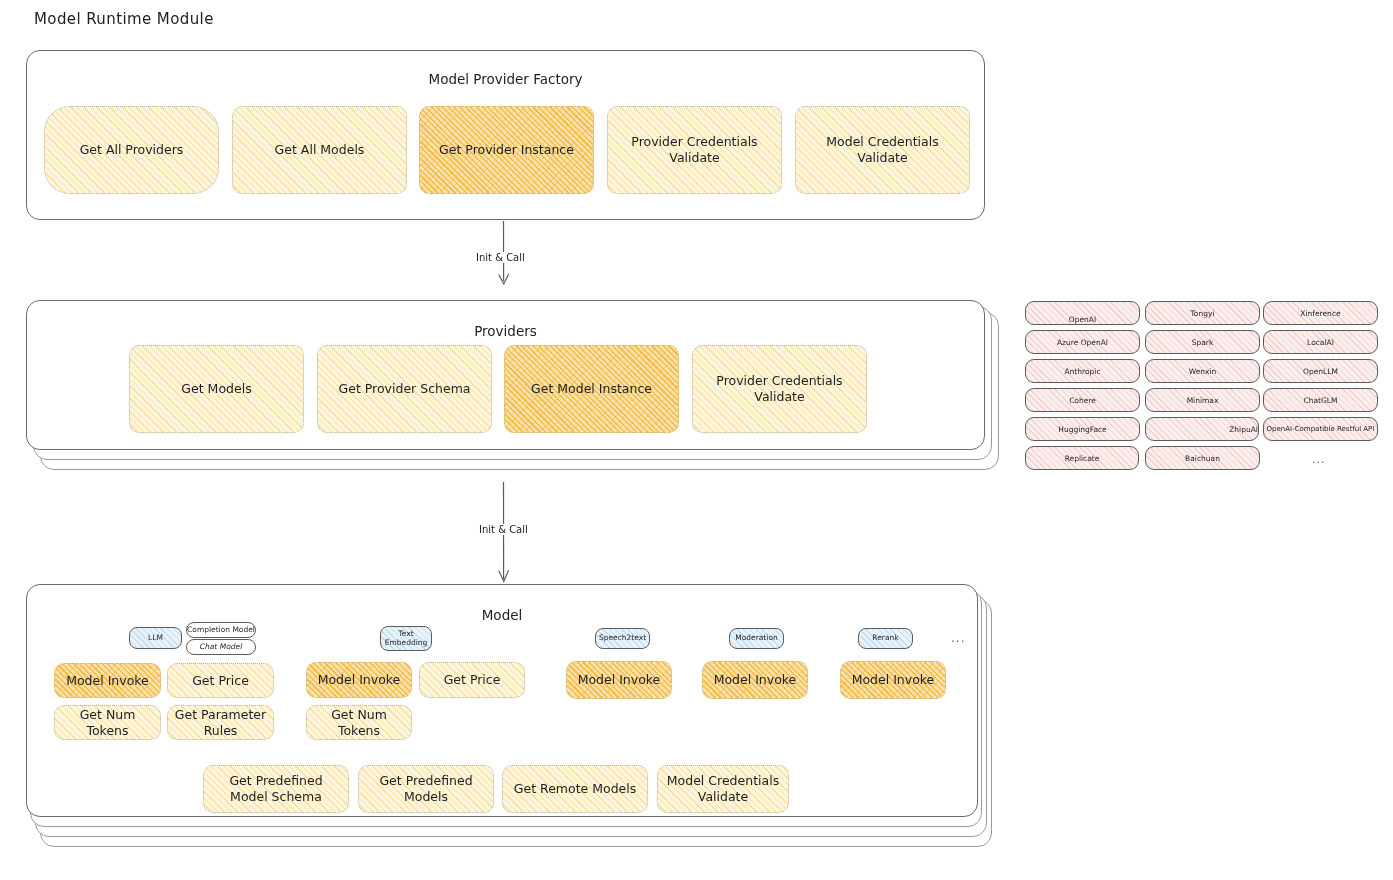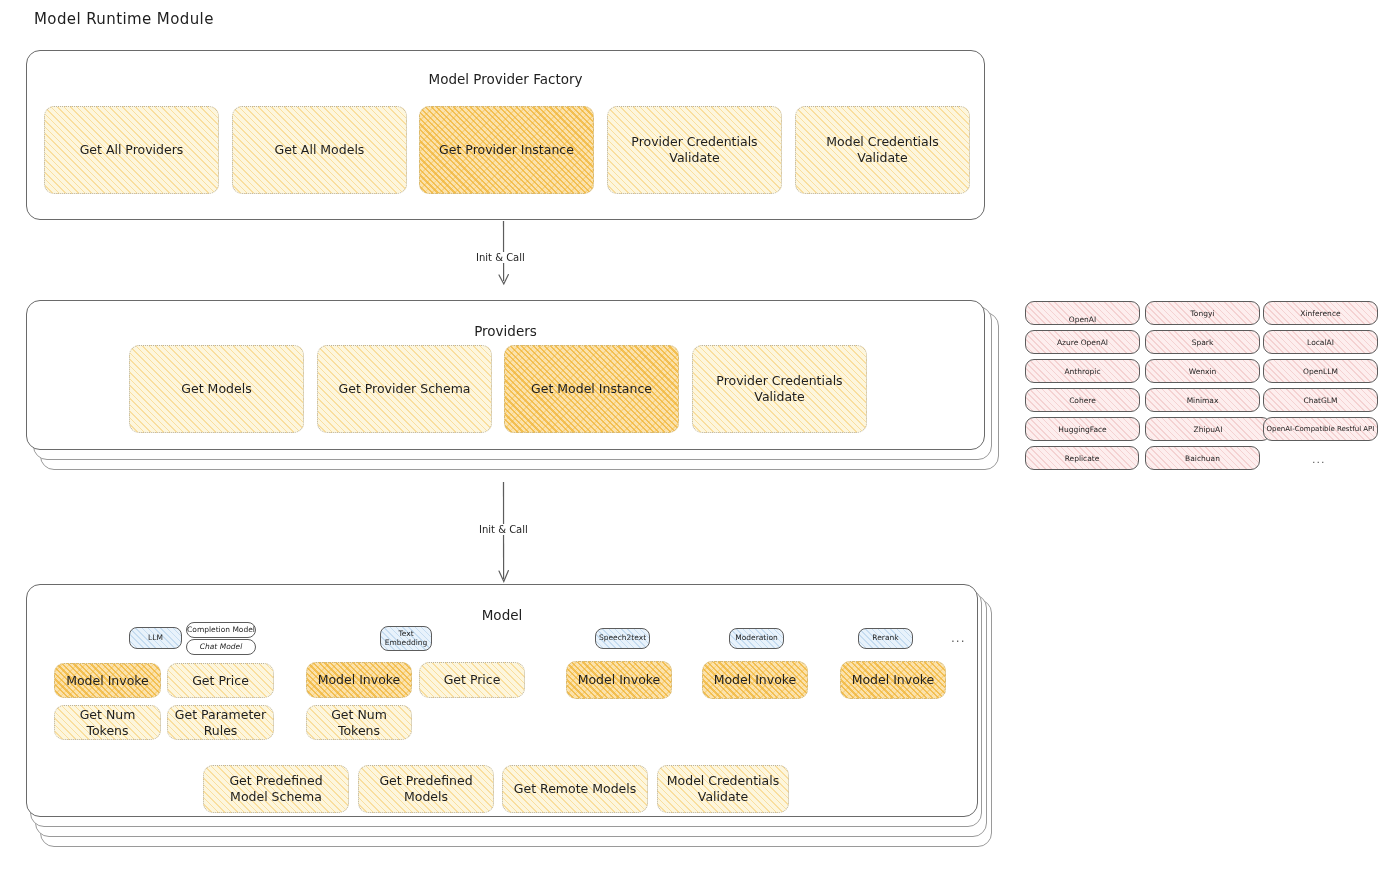--- a/index.html
+++ b/index.html
@@ -163,21 +163,21 @@
 </style>
 </head>
 <body>
 
 <div class="page-title">Model Runtime Module</div>
 
 <div class="panel" style="left:26px; top:50px; width:959px; height:170px; z-index:2;">
   <div class="panel-title" style="top:20px;">Model Provider Factory</div>
 </div>
 
-<div class="mbox" style="left:44px; top:106px; width:175px; height:88px; z-index:3;">
+<div class="mbox" style="left:44px; top:106px; width:175px; height:88px; z-index:3;border-radius:26px;">
   <span>Get All Providers</span>
 </div>
 <div class="mbox" style="left:232px; top:106px; width:175px; height:88px; z-index:3;">
   <span>Get All Models</span>
 </div>
 <div class="mbox dark" style="left:419px; top:106px; width:175px; height:88px; z-index:3;">
   <span>Get Provider Instance</span>
 </div>
 <div class="mbox" style="left:607px; top:106px; width:175px; height:88px; z-index:3;">
   <span>Provider Credentials Validate</span>
@@ -236,21 +236,21 @@
   </div>
 <div class="ptag" style="left:1145px; top:330px; width:115px; height:24px;">
   <span>Spark</span>
   </div>
 <div class="ptag" style="left:1145px; top:359px; width:115px; height:24px;">
   <span>Wenxin</span>
   </div>
 <div class="ptag" style="left:1145px; top:388px; width:115px; height:24px;">
   <span>Minimax</span>
   </div>
-<div class="ptag" style="left:1145px; top:417px; width:126px; height:24px;">
+<div class="ptag" style="left:1145px; top:417px; width:114px; height:24px;justify-content:flex-end;">
   <span>ZhipuAI</span>
   </div>
 <div class="ptag" style="left:1145px; top:446px; width:115px; height:24px;text-align:center;">
   <span>Baichuan</span>
   </div>
 
 <div class="ptag" style="left:1263px; top:301px; width:115px; height:24px;">
   <span>Xinference</span>
   </div>
 <div class="ptag" style="left:1263px; top:330px; width:115px; height:24px;">

